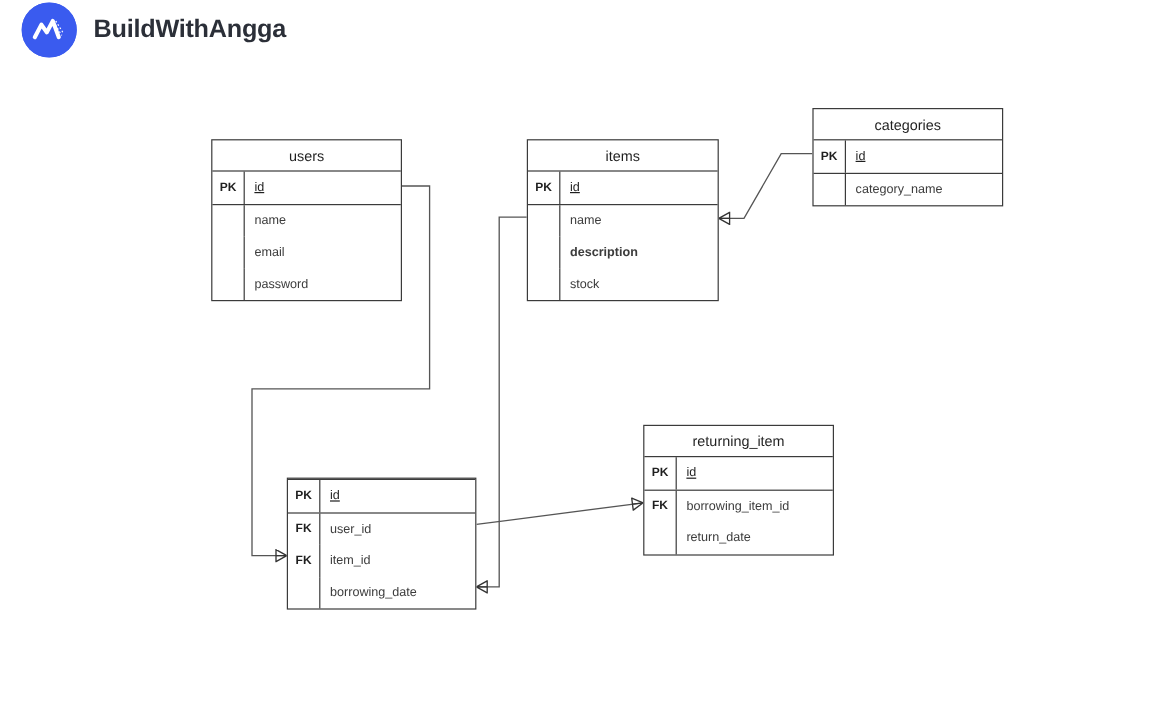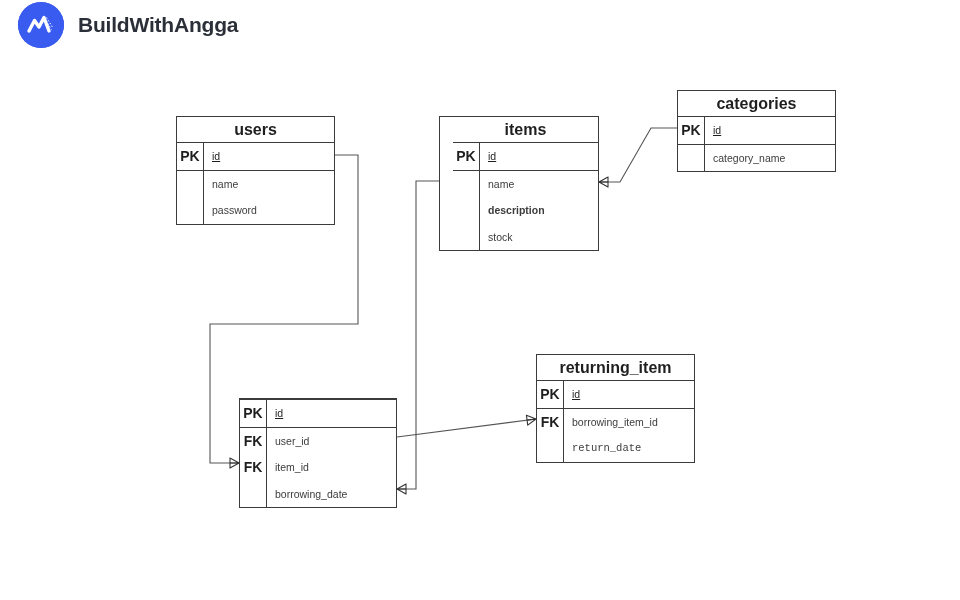--- a/index.html
+++ b/index.html
@@ -59,22 +59,22 @@
 
   
   .entity {
     position: absolute;
     border: 1px solid #3b3b3b;
     background: #ffffff;
     box-sizing: border-box;
   }
   .entity-title {
     text-align: right;
-    font-size: 16px;
-    font-weight: bold;
+    font-size: 12px;
+    font-weight: normal;
     color: #1f1f1f;
     box-sizing: border-box;
     display: flex;
     align-items: center;
     justify-content: center;
   }
   .section {
     border-top: 1px solid #3b3b3b;
     box-sizing: border-box;
   }
@@ -84,21 +84,21 @@
     box-sizing: border-box;
   }
   .key-cell {
     width: 27px;
     flex: 0 0 27px;
     border-right: 1px solid #3b3b3b;
     align-self: stretch;
     display: flex;
     align-items: center;
     justify-content: center;
-    font-size: 14px;
+    font-size: 10px;
     font-weight: bold;
     color: #1f1f1f;
     box-sizing: border-box;
   }
   .key-cell.blank {
     font-size: 0;
   }
   .attr-name {
     padding-left: 8px;
     font-size: 10.5px;
@@ -163,25 +163,29 @@
             <div class="attr-name pk-name">id</div>
           </div>
         </div>
         <div class="section">
           <div class="attr" style="height: 26.5px;">
             <div class="key-cell blank"></div>
             <div class="attr-name">name</div>
           </div>
           <div class="attr" style="height: 26.5px;">
             <div class="key-cell blank"></div>
+            <div class="attr-name">email</div>
+          </div>
+          <div class="attr" style="height: 26.5px;">
+            <div class="key-cell blank"></div>
             <div class="attr-name">password</div>
           </div>
         </div>
       </div>
-      <div class="entity" style="left: 439px; top: 116px; width: 160px; padding-left: 13px;">
+      <div class="entity" style="left: 439px; top: 116px; width: 160px;">
         <div class="entity-title" style="height: 25px;">items</div>
         <div class="section">
           <div class="attr" style="height: 26.5px;">
             <div class="key-cell">PK</div>
             <div class="attr-name pk-name">id</div>
           </div>
         </div>
         <div class="section">
           <div class="attr" style="height: 26.5px;">
             <div class="key-cell blank"></div>
@@ -240,21 +244,21 @@
           <div class="attr" style="height: 26.5px;">
             <div class="key-cell">PK</div>
             <div class="attr-name pk-name">id</div>
           </div>
         </div>
         <div class="section">
           <div class="attr" style="height: 26.5px;">
             <div class="key-cell">FK</div>
             <div class="attr-name">borrowing_item_id</div>
           </div>
-          <div class="attr" style="height: 26.5px; font-family: Liberation Mono, monospace;">
+          <div class="attr" style="height: 26.5px;">
             <div class="key-cell blank"></div>
             <div class="attr-name">return_date</div>
           </div>
         </div>
       </div>
     </div>
 
 </div>
 
 </body></html>

